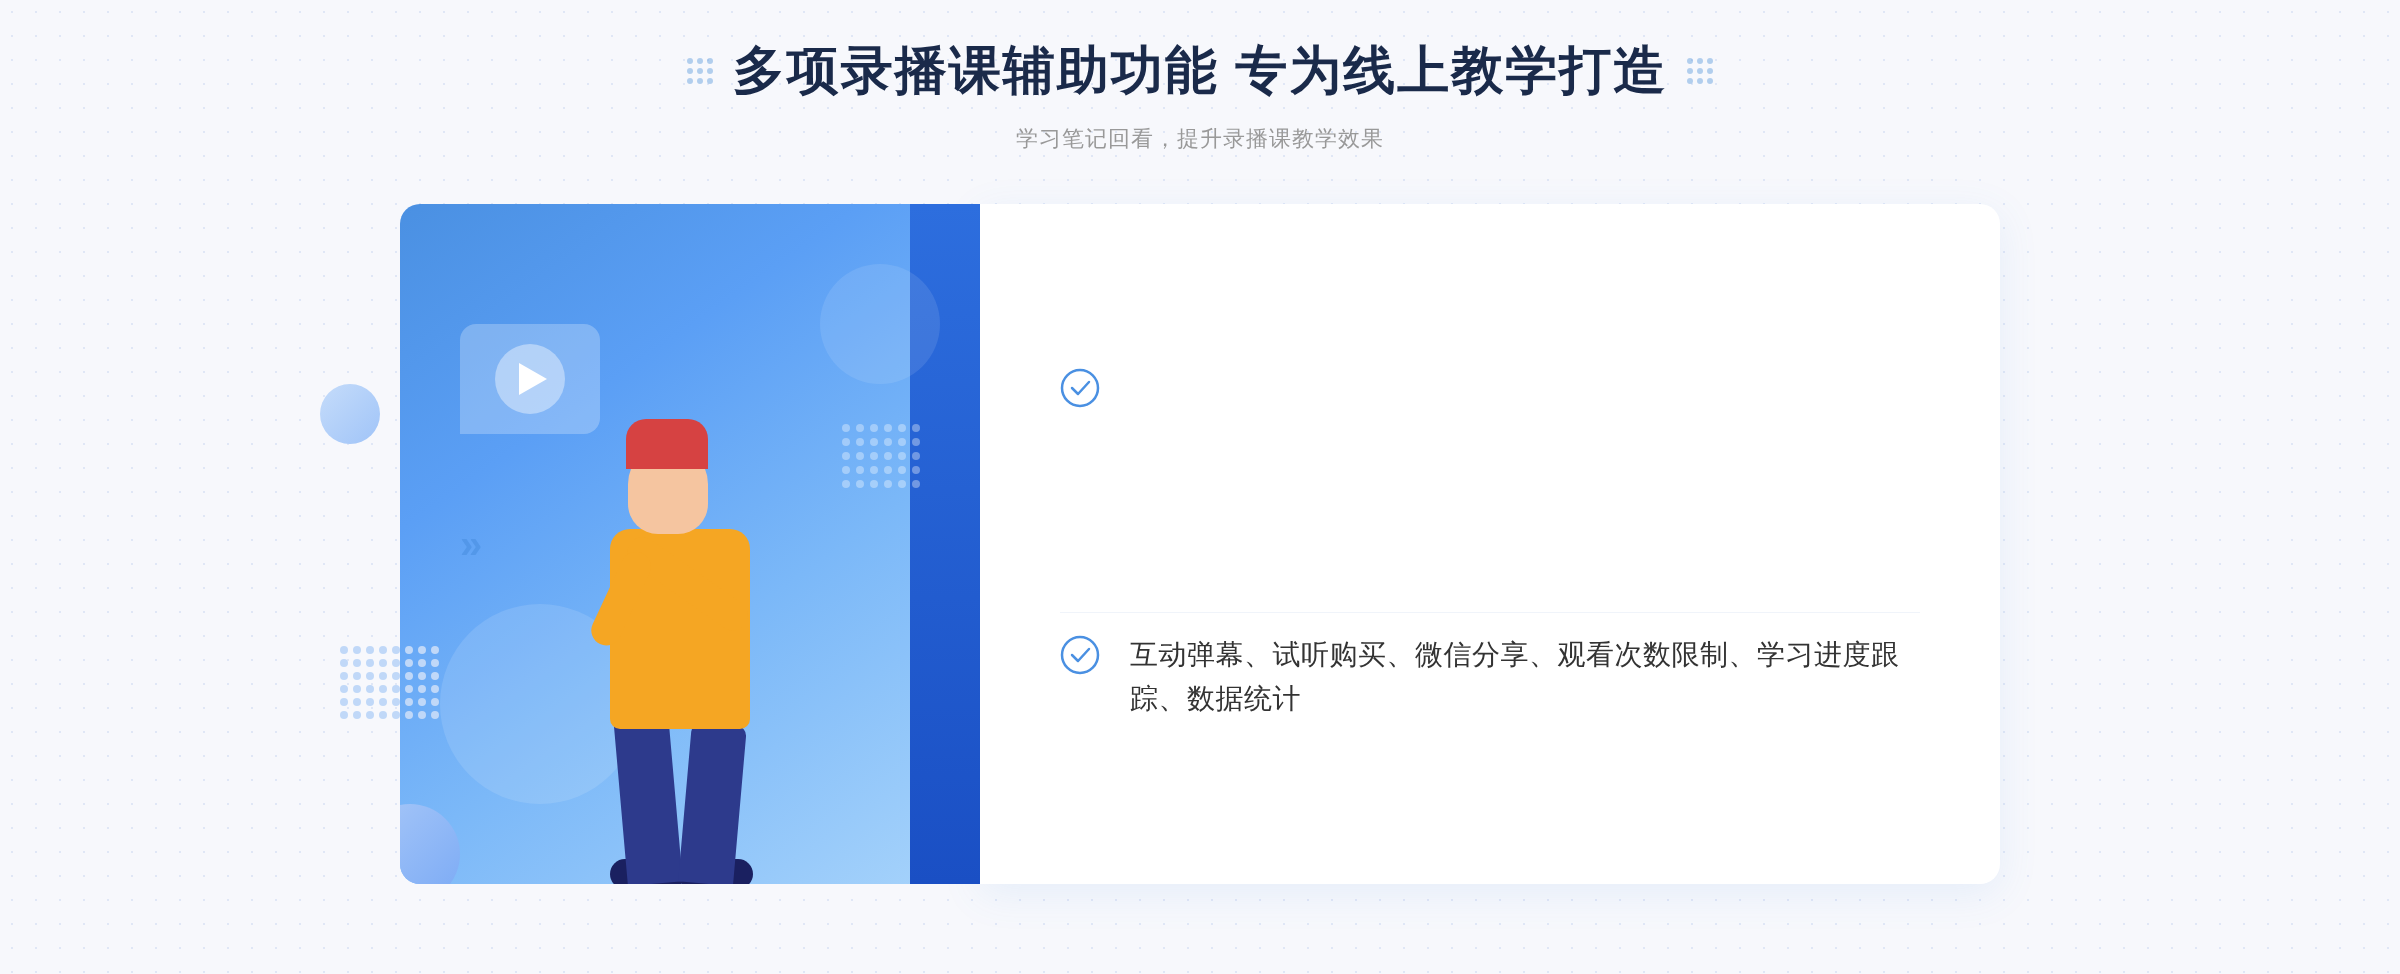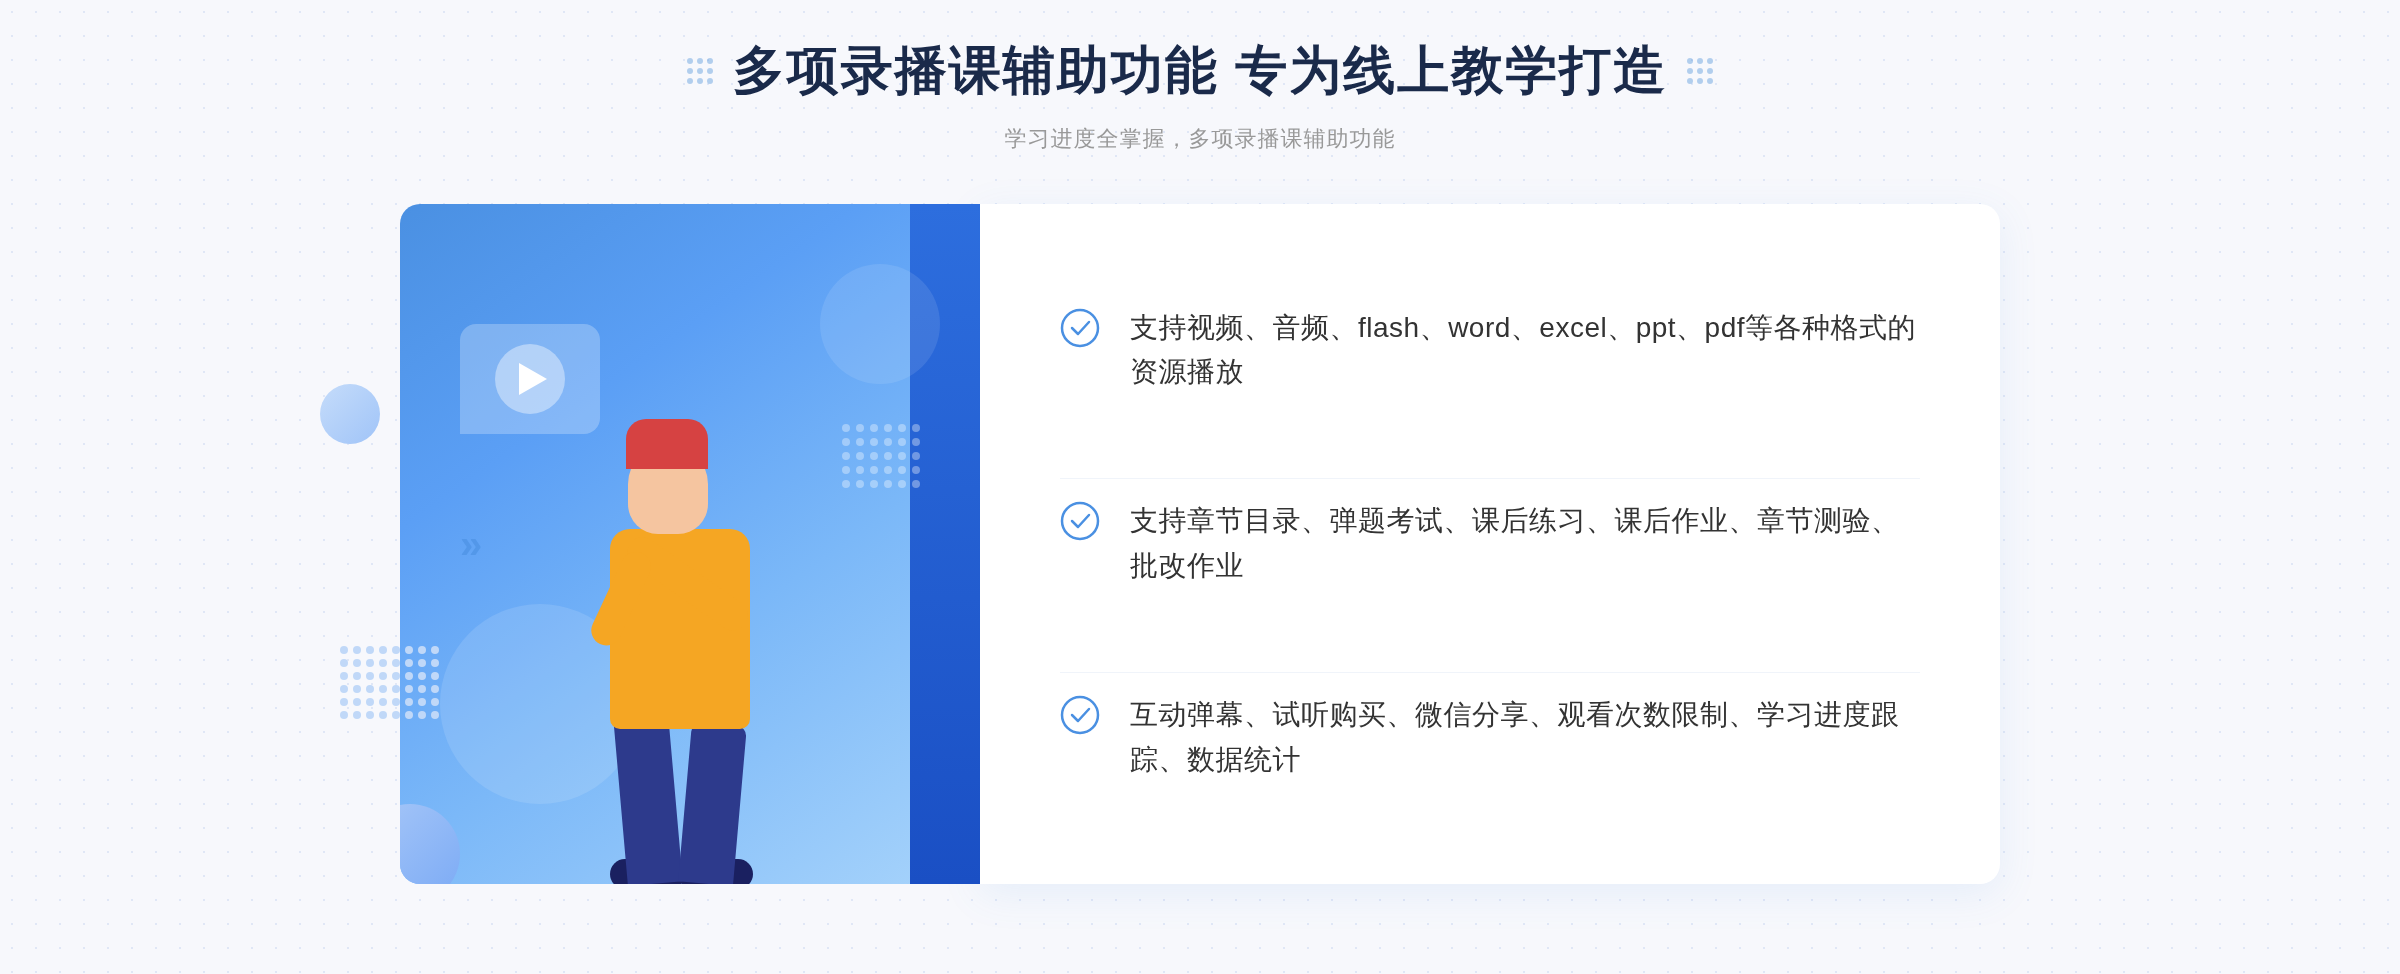--- a/index.html
+++ b/index.html
@@ -445,21 +445,21 @@
             <span></span>
           <span></span>
             <span></span>
             <span></span>
           <span></span>
             <span></span>
             <span></span>
         </div>
       </div>
     </div>
-    <p class="subtitle">学习进度全掌握，多项录播课辅助功能</p>
+    <p class="subtitle">学习笔记回看，提升录播课教学效果</p>
   </div>
 
   <div class="content-area">
 
     <div class="left-chevron">»</div>
 
     <div class="deco-circle-top-left-2"></div>
 
     <div class="stripe-deco">
       <div class="stripe-row">
@@ -596,39 +596,29 @@
 
     <div class="content-panel">
 
       <div class="feature-item">
         <div class="check-icon">
           <svg viewBox="0 0 40 40" fill="none" xmlns="http://www.w3.org/2000/svg">
             <circle cx="20" cy="20" r="18" stroke="#4a90e2" stroke-width="2.5" fill="none"></circle>
             <path d="M12 20 L18 26 L29 14" stroke="#4a90e2" stroke-width="2.5" stroke-linecap="round" stroke-linejoin="round"></path>
           </svg>
         </div>
-        <span class="feature-text">支持视频、音频、flash、word、excel、ppt、pdf等各种格式的资源播放</span>
       </div>
+
+
 
       <div class="feature-item">
         <div class="check-icon">
           <svg viewBox="0 0 40 40" fill="none" xmlns="http://www.w3.org/2000/svg">
             <circle cx="20" cy="20" r="18" stroke="#4a90e2" stroke-width="2.5" fill="none"></circle>
             <path d="M12 20 L18 26 L29 14" stroke="#4a90e2" stroke-width="2.5" stroke-linecap="round" stroke-linejoin="round"></path>
           </svg>
         </div>
-        <span class="feature-text">支持章节目录、弹题考试、课后练习、课后作业、章节测验、批改作业</span>
-      </div>
-
-
-      <div class="feature-item">
-        <div class="check-icon">
-          <svg viewBox="0 0 40 40" fill="none" xmlns="http://www.w3.org/2000/svg">
-            <circle cx="20" cy="20" r="18" stroke="#4a90e2" stroke-width="2.5" fill="none"></circle>
-            <path d="M12 20 L18 26 L29 14" stroke="#4a90e2" stroke-width="2.5" stroke-linecap="round" stroke-linejoin="round"></path>
-          </svg>
-        </div>
         <span class="feature-text">互动弹幕、试听购买、微信分享、观看次数限制、学习进度跟踪、数据统计</span>
       </div>
 
     </div>
   </div>
 </div>
 
 </body></html>

